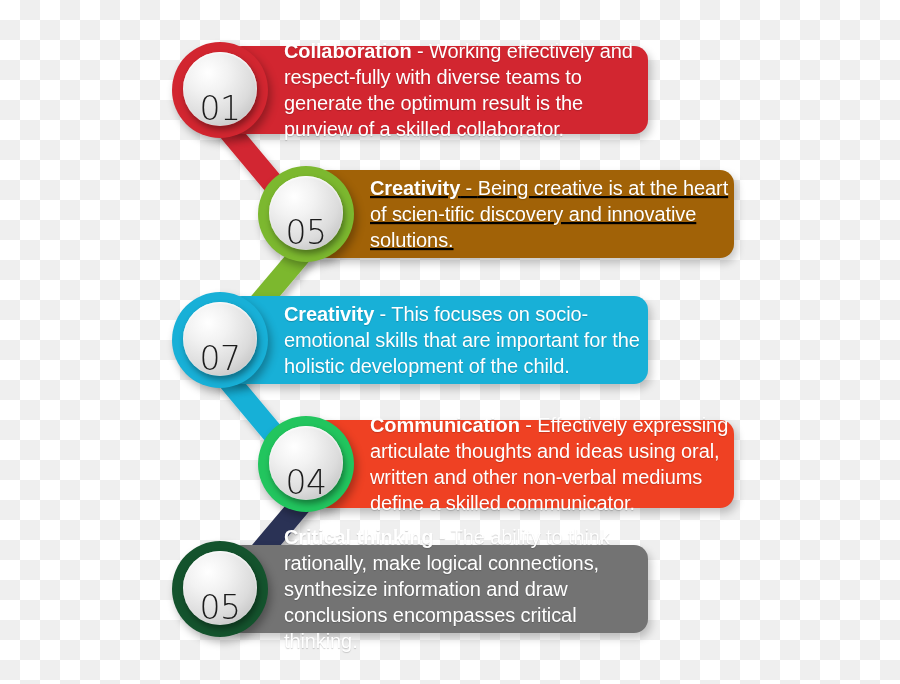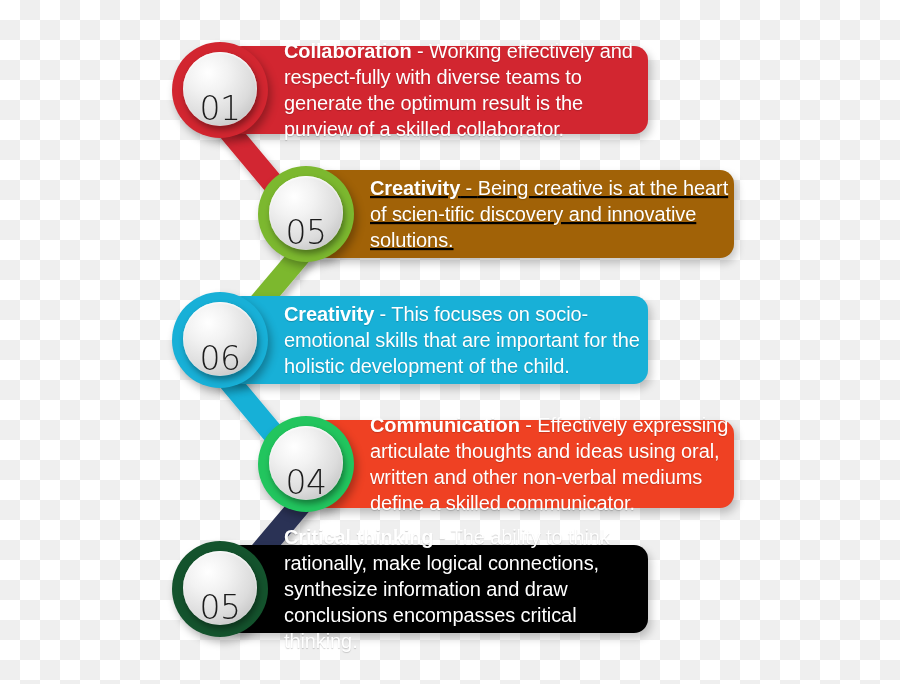--- a/index.html
+++ b/index.html
@@ -166,40 +166,40 @@
   </div>
 
   <div class="step" id="step-3">
     <div class="bar" style="background: rgb(24, 176, 215);">
       <div class="bar-text" style="color: rgb(255, 255, 255);">
         <b>Creativity</b><span> - </span><span>This focuses on socio-emotional skills that are important for the holistic development of the child.</span>
       </div>
     </div>
     <div class="badge" style="background: rgb(24, 176, 215);">
       <div class="badge-inner">
-        <span class="badge-num">06</span>
+        <span class="badge-num">07</span>
       </div>
     </div>
   </div>
 
   <div class="step" id="step-4">
     <div class="bar" style="background: rgb(239, 65, 35);">
       <div class="bar-text" style="color: rgb(255, 255, 255);">
         <b>Communication</b><span> - </span><span>Effectively expressing articulate thoughts and ideas using oral, written and other non-verbal mediums define a skilled communicator.</span>
       </div>
     </div>
     <div class="badge" style="background: #22c55e;">
       <div class="badge-inner">
         <span class="badge-num">04</span>
       </div>
     </div>
   </div>
 
   <div class="step" id="step-5">
-    <div class="bar" style="background: #000000;">
+    <div class="bar" style="background: #737373;">
       <div class="bar-text" style="color: rgb(255, 255, 255);">
         <b>Critical thinking</b><span> - </span><span>The ability to think rationally, make logical connections, synthesize information and draw conclusions encompasses critical thinking.</span>
       </div>
     </div>
     <div class="badge" style="background: #14532d;">
       <div class="badge-inner">
         <span class="badge-num">05</span>
       </div>
     </div>
   </div>

